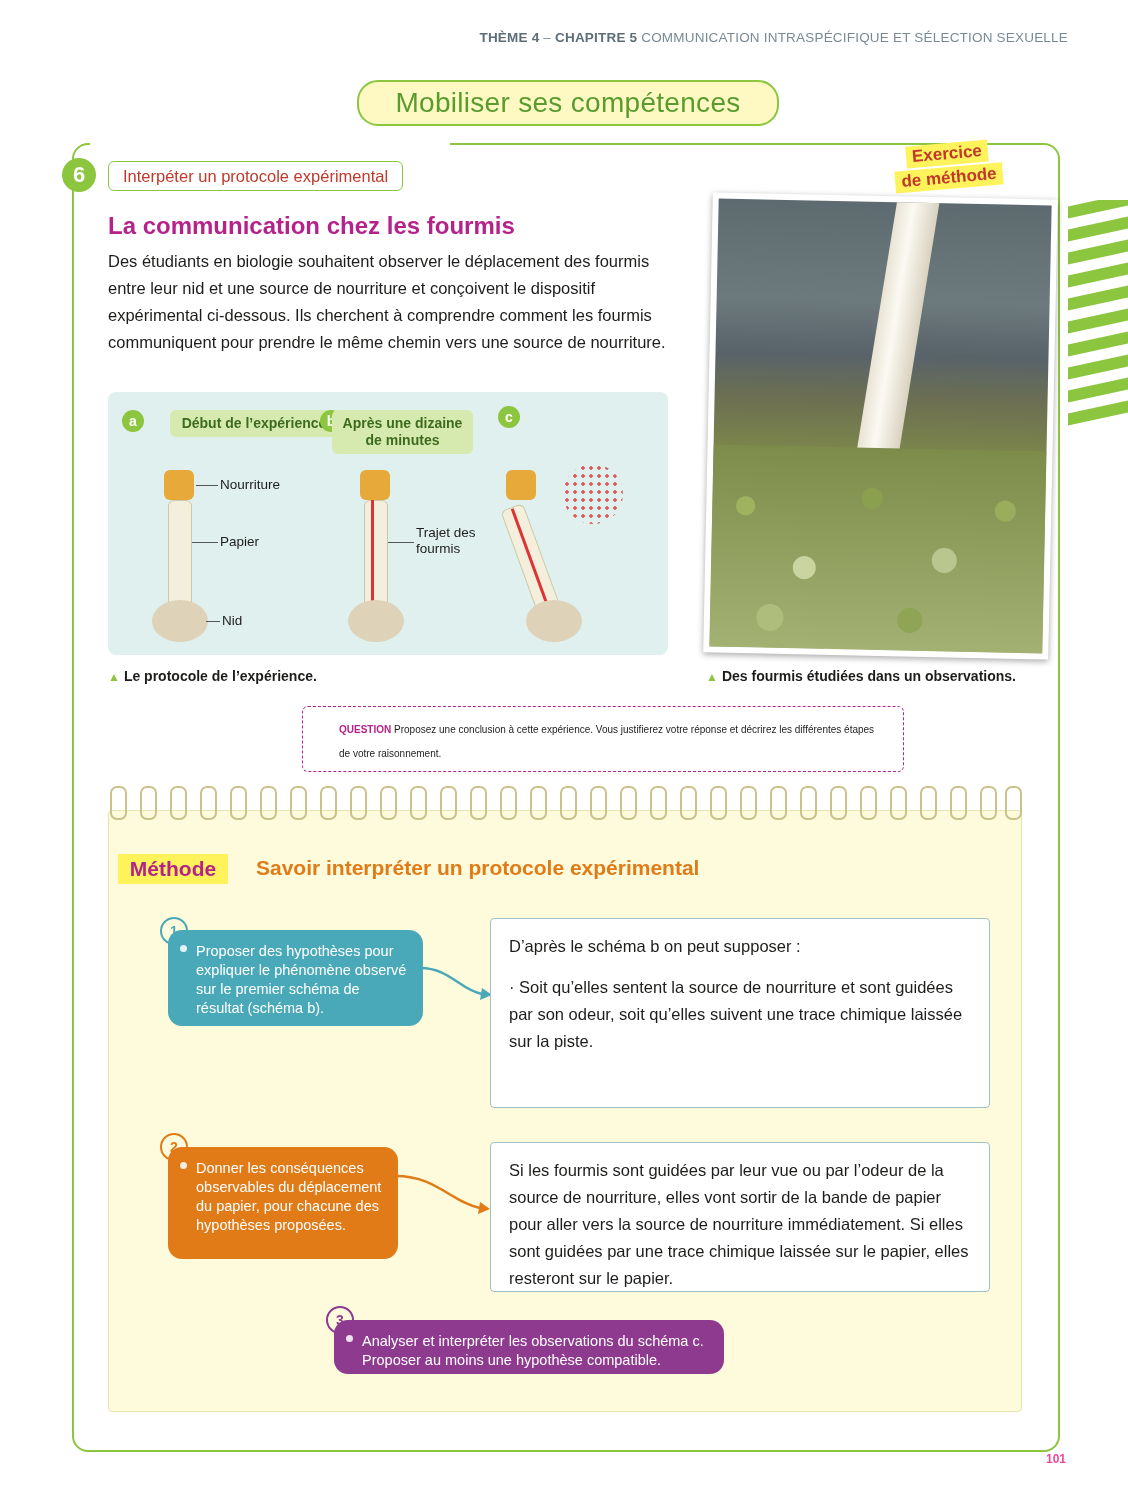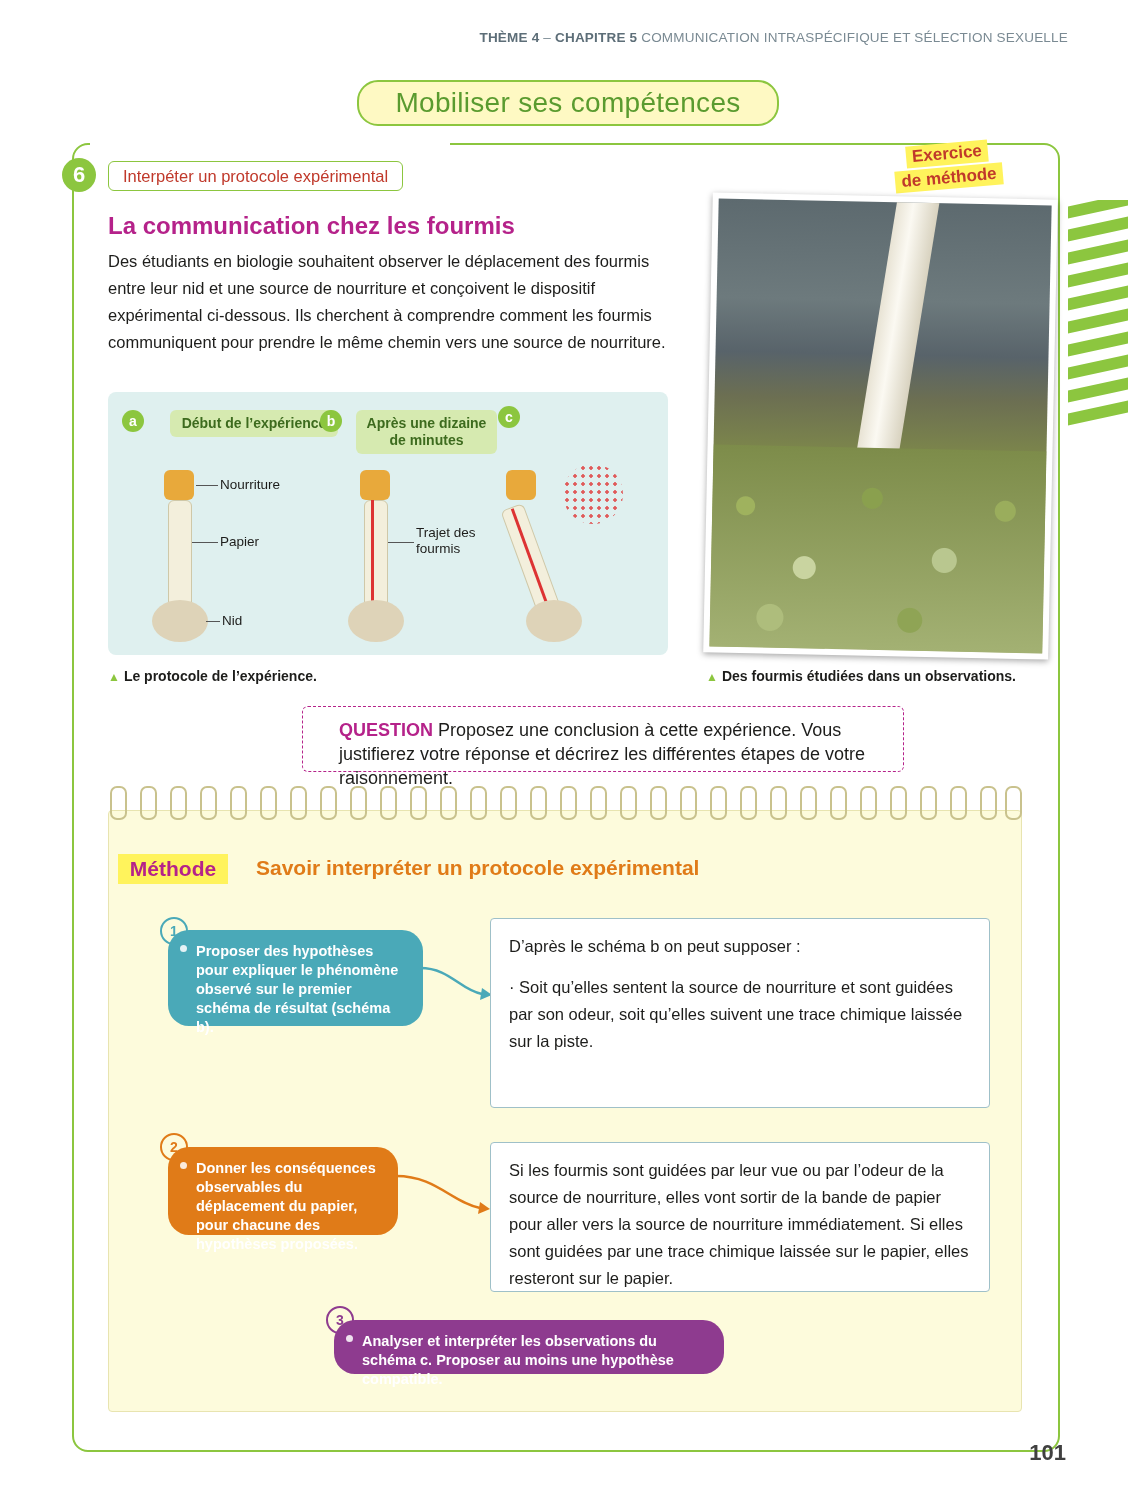--- a/index.html
+++ b/index.html
@@ -109,21 +109,21 @@
       radial-gradient(circle at 18% 85%, #aebd7c 0 13px, transparent 14px),
       radial-gradient(circle at 60% 85%, #8fa455 0 12px, transparent 13px),
       linear-gradient(180deg,#7d8c4a,#a3b173);
   }
   
   .qbox{
     position:absolute;left:302px;top:706px;width:600px;height:64px;
     border:1.5px dashed #b5228a;border-radius:6px;background:#fff;
   }
   .qbox .txt{
-    position:absolute;left:36px;top:11px;width:545px;font-size:18px;line-height:24px;color:#1d1d1b;
+    position:absolute;left:36px;top:11px;width:545px;font-size:10px;line-height:24px;color:#1d1d1b;
   }
   .qbox .q{color:#b5228a;font-weight:bold;}
   
   .notebook{
     position:absolute;left:108px;top:810px;width:912px;height:600px;
     background:#fdfbdc;border:1px solid #e8e4b0;border-radius:4px;
   }
   .spiral{position:absolute;left:108px;top:786px;width:912px;height:40px;}
   .spiral i{
     position:absolute;top:0;width:13px;height:30px;border:2.5px solid #c9c28d;
@@ -135,33 +135,33 @@
   }
   .methode-pill span{color:#b5228a;font-weight:bold;font-size:21px;}
   .methode-title{
     position:absolute;left:256px;top:856px;font-size:21px;font-weight:bold;color:#e07b18;
   }
   .num-circ{
     position:absolute;width:24px;height:24px;border-radius:50%;border:2px solid;
     display:flex;align-items:center;justify-content:center;font-size:14px;font-weight:bold;background:#fdfbdc;
   }
   .bubble{
-    position:absolute;border-radius:21px;color:#fff;font-size:14.5px;line-height:19px;
-    font-weight:bold;padding:12px 14px 12px 28px;box-sizing:border-box;
+    position:absolute;border-radius:14px;color:#fff;font-size:14.5px;line-height:19px;
+    font-weight:normal;padding:12px 14px 12px 28px;box-sizing:border-box;
   }
   .bubble .dot{
     position:absolute;left:12px;top:15px;width:7px;height:7px;border-radius:50%;background:#ffffff;opacity:.85;
   }
   .answer{
     position:absolute;background:#fff;border:1px solid #9fc0c8;border-radius:4px;
     font-size:16.5px;line-height:27px;color:#1d1d1b;padding:14px 18px;box-sizing:border-box;
   }
   .arrow{position:absolute;}
   .pagenum{
-    position:absolute;right:62px;bottom:34px;font-size:22px;font-weight:bold;color:#404040;
+    position:absolute;right:62px;bottom:34px;font-size:12px;font-weight:bold;color:#ec4899;
   }
 </style>
 </head>
 <body>
 
 <div class="header">
   <span class="b">THÈME 4</span>
   <span class="dash">–</span>
   <span class="b">CHAPITRE 5</span>
   <span>COMMUNICATION INTRASPÉCIFIQUE ET SÉLECTION SEXUELLE</span>
@@ -196,21 +196,21 @@
 
 <div class="h2">La communication chez les fourmis</div>
 <div class="intro">Des étudiants en biologie souhaitent observer le déplacement des fourmis entre leur nid et une source de nourriture et conçoivent le dispositif expérimental ci-dessous. Ils cherchent à comprendre comment les fourmis communiquent pour prendre le même chemin vers une source de nourriture.</div>
 
 <div class="proto">
 
   <div class="step-badge" style="left:14px;top:18px;">a</div>
   <div class="step-cap" style="left:34px;top:18px;width:152px;margin-left:28px;">Début de l’expérience</div>
 
   <div class="step-badge" style="left:212px;top:18px;">b</div>
-  <div class="step-cap" style="left:248px;top:18px;width:125px;">Après une dizaine de minutes</div>
+  <div class="step-cap" style="left:224px;top:18px;width:125px;">Après une dizaine de minutes</div>
 
   <div class="step-badge" style="left:390px;top:14px;">c</div>
 
   <div class="tube" style="left:56px;top:78px;width:30px;height:30px;background:#e8a93b;"></div>
   <div class="tube" style="left:60px;top:108px;width:22px;height:112px;background:#f3efdc;border:1px solid #cfc8a8;"></div>
   <div style="position:absolute;left:44px;top:208px;width:56px;height:42px;border-radius:50%;background:#ded3b8;"></div>
   <div class="leader" style="left:88px;top:93px;width:22px;"></div>
   <div class="label-s" style="left:112px;top:85px;">Nourriture</div>
   <div class="leader" style="left:84px;top:150px;width:26px;"></div>
   <div class="label-s" style="left:112px;top:142px;">Papier</div>
@@ -301,21 +301,21 @@
   <path d="M0,8 C30,8 40,30 62,34" stroke="#4aa9b8" stroke-width="2.5" fill="none"></path>
   <polygon points="62,28 72,35 60,40" fill="#4aa9b8"></polygon>
 </svg>
 
 <div class="answer" style="left:490px;top:918px;width:500px;height:190px;">
   <div style="margin-bottom:14px;">D’après le schéma b on peut supposer :</div>
   <div>· Soit qu’elles sentent la source de nourriture et sont guidées par son odeur, soit qu’elles suivent une trace chimique laissée sur la piste.</div>
 </div>
 
 <div class="num-circ" style="left:160px;top:1133px;border-color:#e07b18;color:#e07b18;">2</div>
-<div class="bubble" style="left:168px;top:1147px;width:230px;height:88px;background:#e07b18;">
+<div class="bubble" style="left:168px;top:1147px;width:230px;height:112px;background:#e07b18;">
   <span class="dot"></span>
   <span>Donner les conséquences observables du déplacement du papier, pour chacune des hypothèses proposées.</span>
 </div>
 <svg class="arrow" style="left:396px;top:1170px;" width="96" height="50">
   <path d="M0,6 C40,6 55,32 84,38" stroke="#e07b18" stroke-width="2.5" fill="none"></path>
   <polygon points="84,32 94,39 82,44" fill="#e07b18"></polygon>
 </svg>
 <div class="answer" style="left:490px;top:1142px;width:500px;height:150px;">Si les fourmis sont guidées par leur vue ou par l’odeur de la source de nourriture, elles vont sortir de la bande de papier pour aller vers la source de nourriture immédiatement. Si elles sont guidées par une trace chimique laissée sur le papier, elles resteront sur le papier.</div>
 
 <div class="num-circ" style="left:326px;top:1306px;border-color:#8e3b8f;color:#8e3b8f;">3</div>

